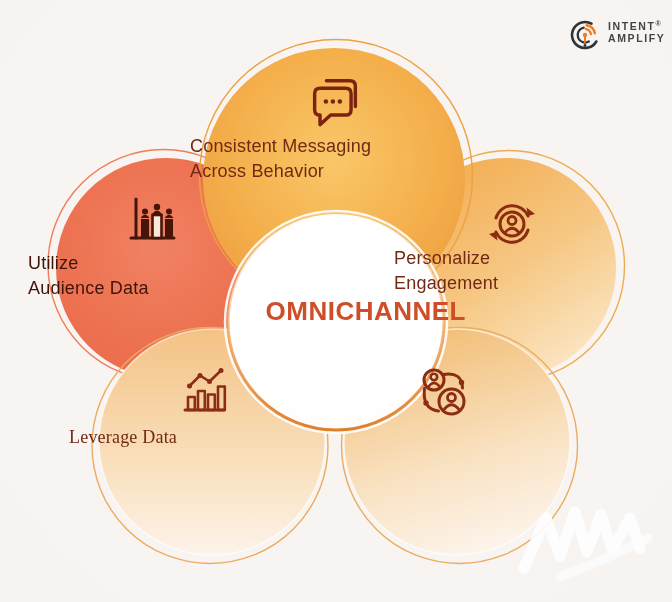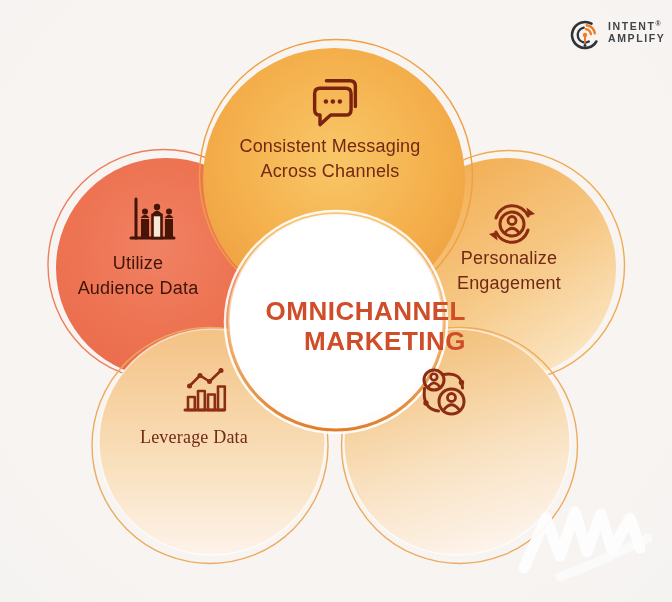--- a/index.html
+++ b/index.html
@@ -4,21 +4,21 @@
 <style>
   html,body{margin:0;padding:0;background:#e9e6e4;}
   .stage{
     position:relative;width:672px;height:602px;overflow:hidden;
     background:radial-gradient(circle at 50% 45%, #f8f4f1 60%, #f5f3f2 100%);
     font-family:"Liberation Sans",sans-serif;
   }
   .bg-svg{position:absolute;left:0;top:0;}
   .icon-svg{position:absolute;}
   .petal-label{
-    position:absolute;text-align:center;
+    position:absolute;
     font-size:18px;line-height:25px;font-weight:500;
     color:#722914;letter-spacing:.2px;
   }
   .petal-label.dark{color:#401509;}
   .petal-label span{display:block;}
   .center-title{
     position:absolute;left:206px;top:264px;width:260px;text-align:right;
     color:#cf4d28;font-weight:bold;font-size:26px;line-height:30px;letter-spacing:.5px;margin-top:32px;
   }
   .center-title div{display:block;}
@@ -101,21 +101,21 @@
       <path d="M14,17 H38 Q43,17 43,22 V37 Q43,42 38,42 H24 L14,51 L14,42 Q9,42 9,37 V22 Q9,17 14,17 Z"></path>
     </g>
     <g fill="#7c2310">
       <circle cx="19.5" cy="29.5" r="2.1"></circle>
         <circle cx="26" cy="29.5" r="2.1"></circle>
         <circle cx="32.5" cy="29.5" r="2.1"></circle>
     </g>
   </svg>
   <div class="petal-label" style="left:190px;top:134px;width:280px;">
     <span>Consistent Messaging</span>
-    <span>Across Channels</span>
+    <span>Across Behavior</span>
   </div>
 
   <svg class="icon-svg" style="left:126px;top:192px;" width="52" height="52" viewBox="0 0 52 52">
     <g stroke="#451508" stroke-width="3" stroke-linecap="round">
       <line x1="10" y1="7" x2="10" y2="46"></line>
       <line x1="5" y1="46" x2="48" y2="46"></line>
     </g>
     <rect x="15" y="27" width="8" height="19" fill="#451508"></rect>
     <rect x="26.5" y="23" width="9" height="23" fill="#f7e8d8" stroke="#451508" stroke-width="2.6"></rect>
     <rect x="39" y="27" width="8" height="19" fill="#451508"></rect>
@@ -185,21 +185,20 @@
     <g fill="#8b2c13">
       <circle cx="47.5" cy="19.5" r="2.7"></circle>
       <circle cx="12" cy="40" r="2.7"></circle>
     </g>
   </svg>
   <div class="petal-label" style="left:317px;top:425px;width:250px;">
   </div>
 
   <div class="center-title">
     <div>OMNICHANNEL</div>
-    <div>MARKETING</div>
   </div>
 
   <div class="logo">
     <svg width="36" height="36" viewBox="0 0 36 36">
       <g fill="none" stroke="#2d3338" stroke-width="2.6" stroke-linecap="round">
         <path d="M23.5,7.7 A13,13 0 1 0 28.3,25.5"></path>
         <path d="M15.7,11.6 A7.5,7.5 0 1 0 20.8,25.5" stroke-width="2.3"></path>
       </g>
       <g fill="none" stroke="#ef7d23" stroke-width="2.4" stroke-linecap="round">
         <path d="M22.9,18 A6,6 0 0 0 18,13.1"></path>

